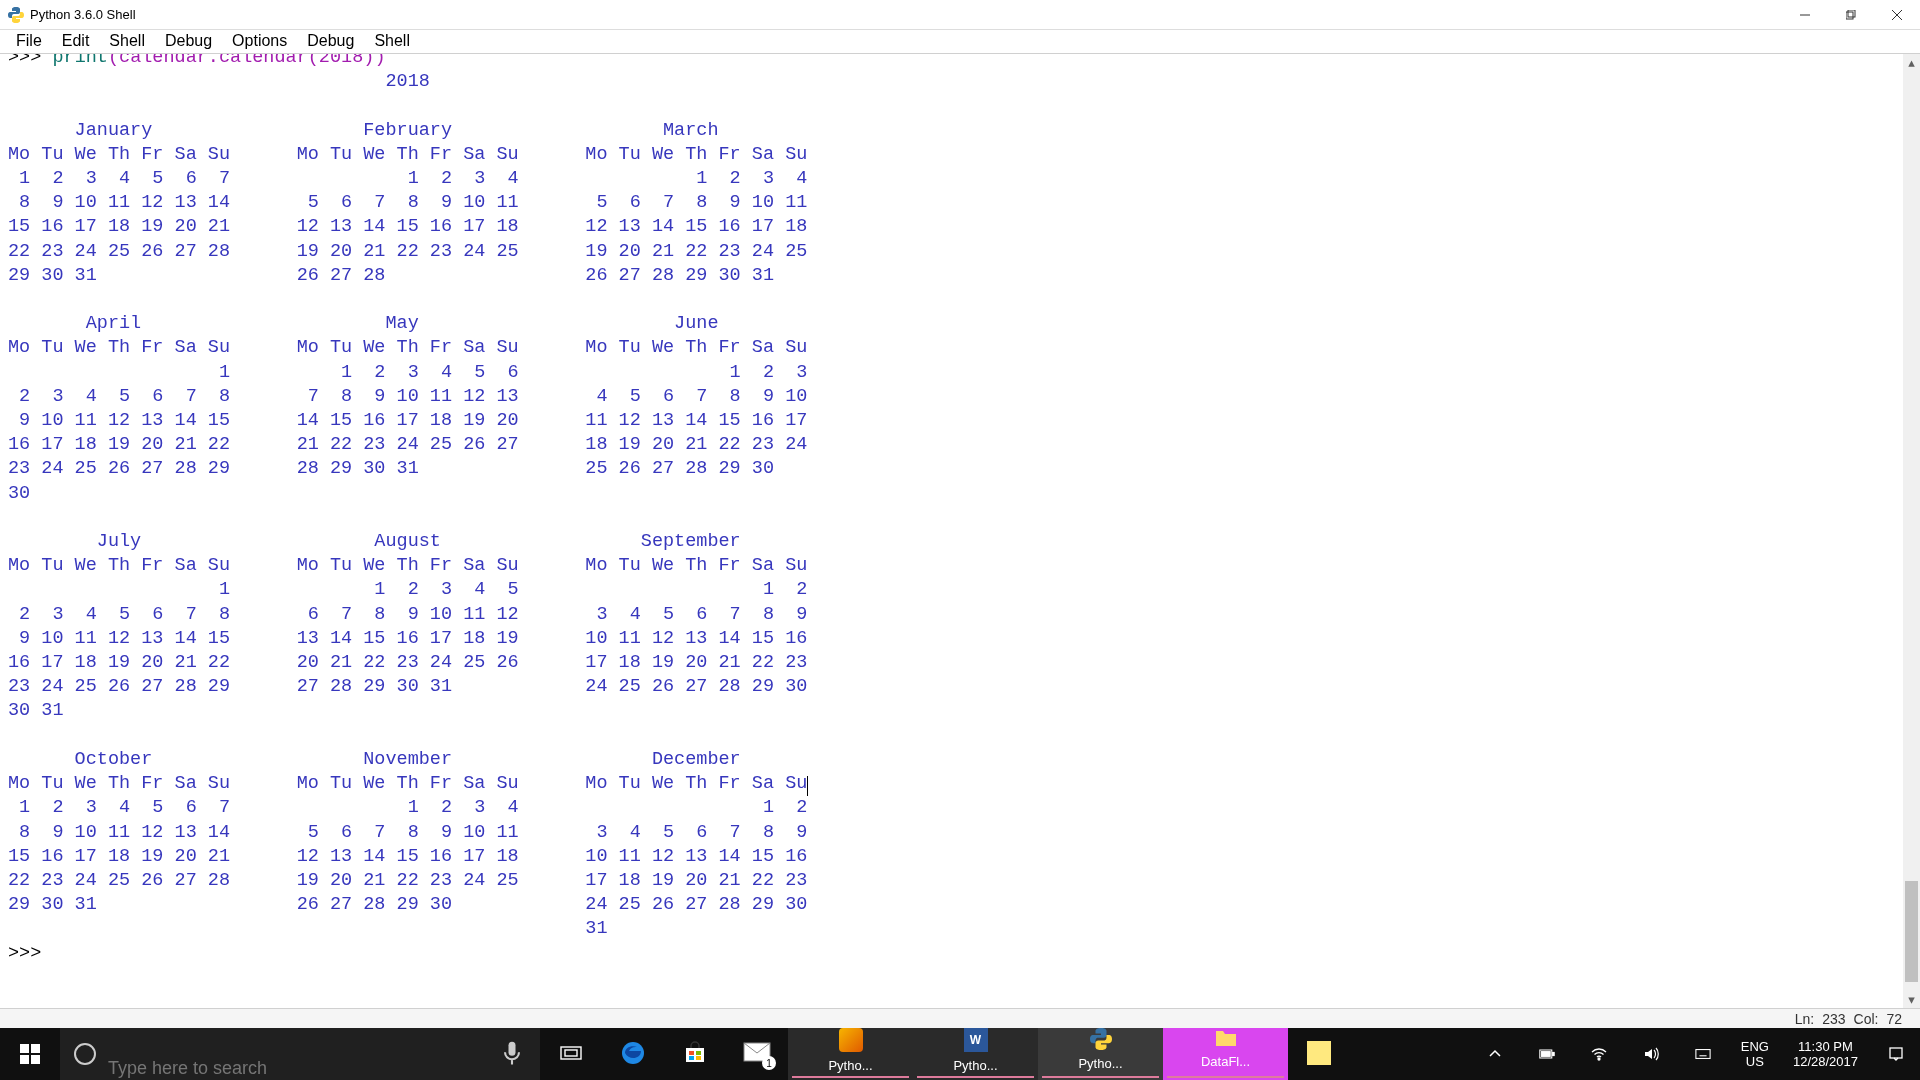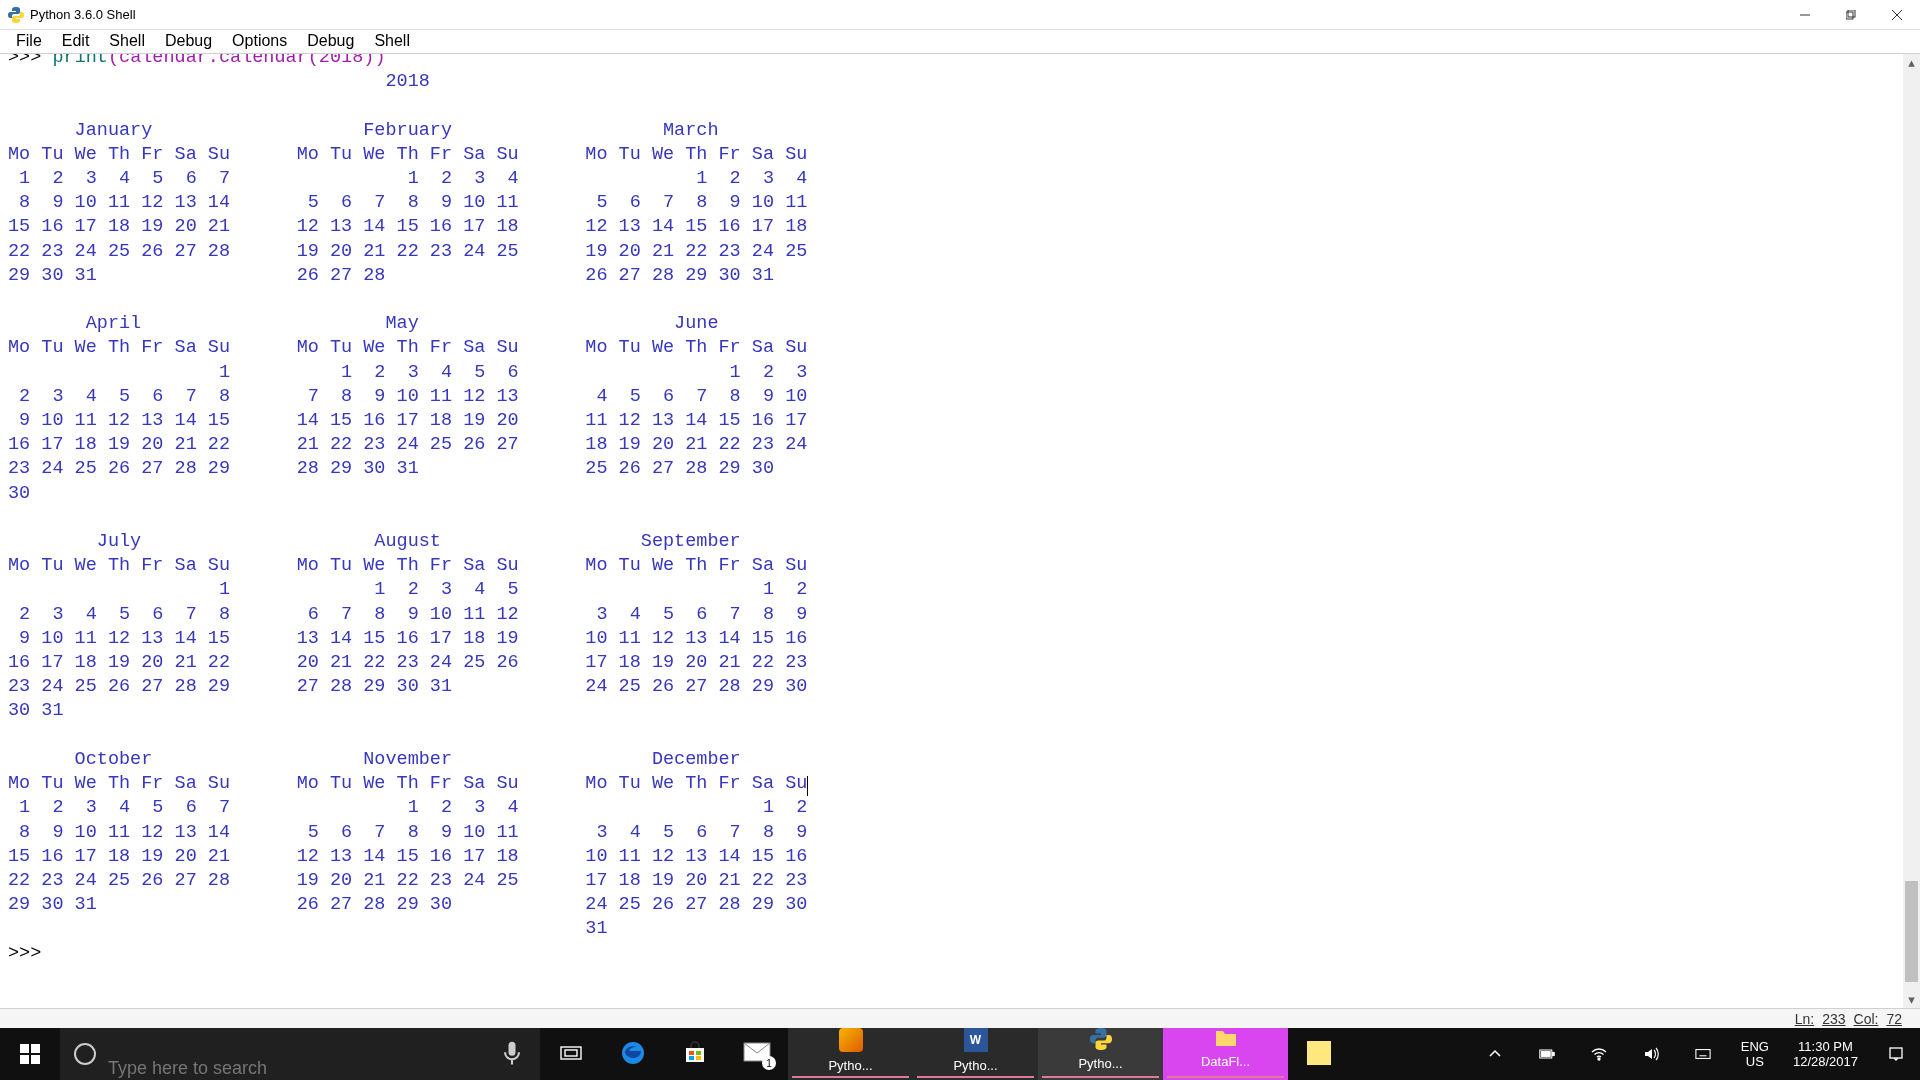--- a/index.html
+++ b/index.html
@@ -98,21 +98,20 @@
 .statusbar {
   height: 20px;
   border-top: 1px solid #d0d0d0;
   background: #f5f5f5;
   display: flex;
   justify-content: flex-end;
   align-items: center;
   padding: 0 18px 0 8px;
   font-size: 14px;
   color:#333;
-  text-decoration:underline;
 }
 .statusbar span { margin-left: 8px;}
 .taskbar {
   height: 52px;
   background: #101010;
   display: flex;
   align-items: stretch;
   color: #fff;
   position: relative;
 }

